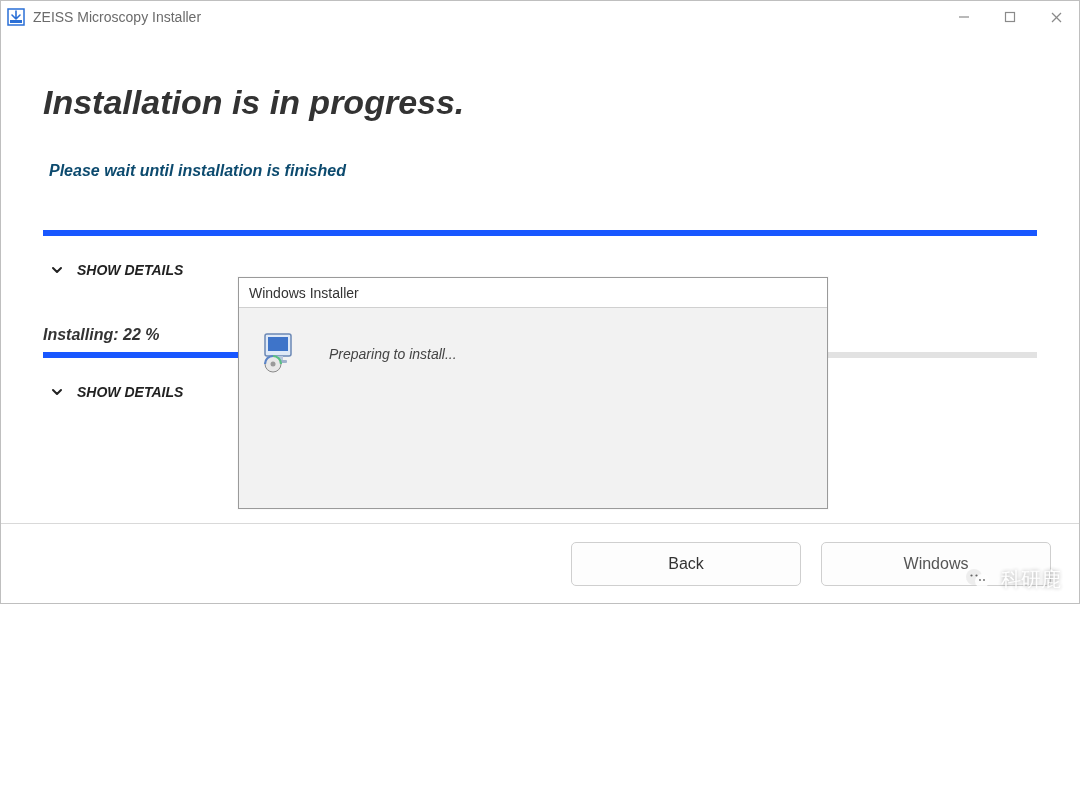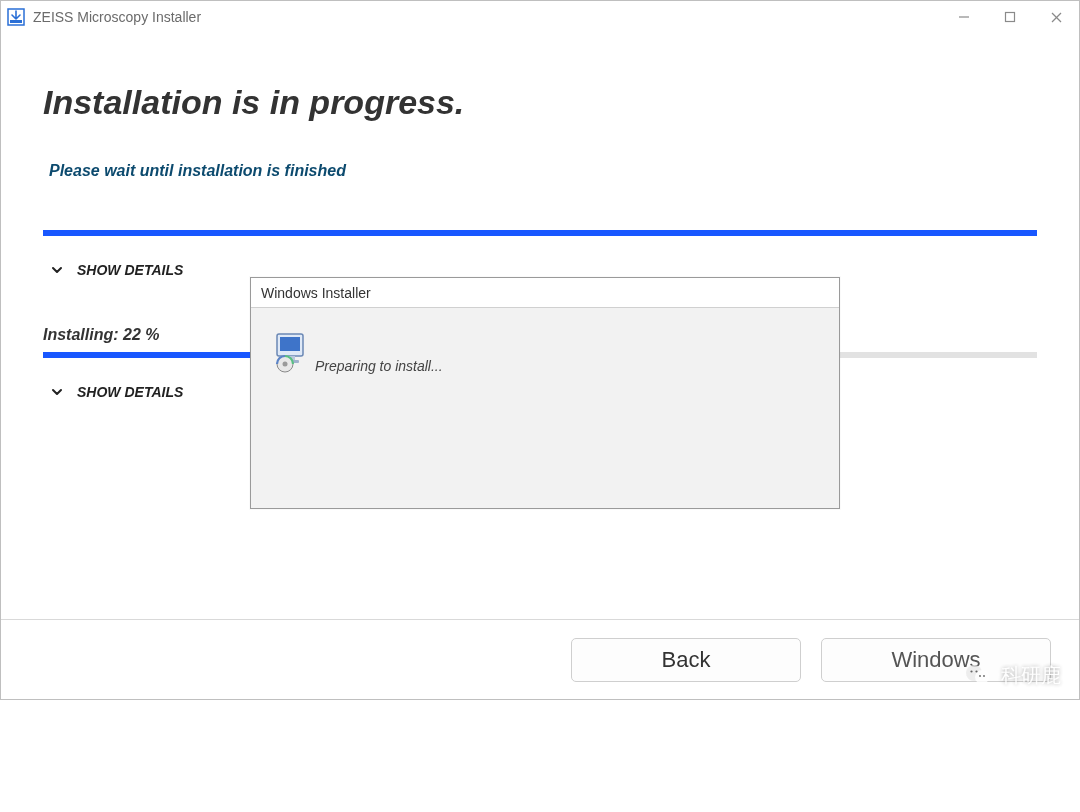--- a/index.html
+++ b/index.html
@@ -1,37 +1,37 @@
 <!DOCTYPE html>
 <html><head>
 <meta charset="utf-8">
 <style>
   * { box-sizing: border-box; margin: 0; padding: 0; }
   html, body { width: 1080px; height: 812px; font-family: "Segoe UI", Arial, sans-serif; background: #fff; overflow: hidden; }
-  .window { width: 1080px; height: 700px; border: 1px solid #bfbfbf; display: flex; flex-direction: column; background: #fff; }
+  .window { width: 1080px; height: 604px; border: 1px solid #bfbfbf; display: flex; flex-direction: column; background: #fff; }
   .titlebar { height: 32px; display: flex; align-items: center; padding: 0 0 0 6px; color: #6b6b6b; font-size: 14px; }
   .titlebar .app-icon { width: 18px; height: 18px; margin-right: 8px; display:flex; align-items:center; justify-content:center;}
   .titlebar .title { flex: 0 0 auto; }
   .titlebar .spacer { flex: 1; }
   .win-btn { width: 46px; height: 32px; display: flex; align-items: center; justify-content: center; color: #7a7a7a; }
   .content { flex: 1; padding: 30px 42px 0 42px; position: relative; font-style: italic; }
   h1 { font-size: 34px; font-weight: 700; color: #333; margin-top: 20px; margin-bottom: 40px; }
   .subtext { font-size: 16px; font-weight: 700; color: #0c4a6e; margin-left: 6px; margin-bottom: 50px; }
   .section-label { font-size: 16px; font-weight: 700; color: #333; display: flex; align-items: center; gap: 10px; margin-bottom: 8px; }
   .check-icon { width: 20px; height: 20px; border-radius: 50%; background: #1fb16b; display: inline-flex; align-items: center; justify-content: center; }
   .progress-track { width: 100%; height: 6px; background: #e2e2e2; position: relative; margin-bottom: 26px; }
   .progress-fill { height: 100%; background: #1857ff; position: absolute; left: 0; top: 0; }
   .details-row { display: flex; align-items: center; gap: 14px; font-size: 14px; font-weight: 700; color: #222; margin-left: 8px; margin-bottom: 48px; cursor: pointer; }
   .chev { width: 12px; height: 12px; display:flex; align-items:center; justify-content:center; }
   .footer { height: 80px; border-top: 1px solid #d9d9d9; display: flex; align-items: center; justify-content: flex-end; gap: 20px; padding: 0 28px; position: relative; }
-  .btn { min-width: 230px; height: 44px; border: 1px solid #cfcfcf; border-radius: 5px; background: #fdfdfd; color: #333; font-size: 22px; display: flex; align-items: center; justify-content: center; cursor: pointer; }
+  .btn { min-width: 230px; height: 44px; border: 1px solid #cfcfcf; border-radius: 5px; background: #fdfdfd; color: #333; font-size: 16px; display: flex; align-items: center; justify-content: center; cursor: pointer; }
   .btn.cancel { color: #555; }
-  .dialog { position: absolute; left: 238px; top: 277px; width: 590px; height: 232px; background: #f2f2f2; border: 1px solid #9a9a9a; box-shadow: 0 0 0 1px rgba(0,0,0,0.02); margin-left: 12px; }
+  .dialog { position: absolute; left: 238px; top: 277px; width: 590px; height: 232px; background: #f2f2f2; border: 1px solid #9a9a9a; box-shadow: 0 0 0 1px rgba(0,0,0,0.02); }
   .dialog-title { height: 30px; background: #fff; border-bottom: 1px solid #d0d0d0; display: flex; align-items: center; padding: 0 10px; font-size: 14px; color: #333; }
-  .dialog-body { padding: 22px 20px; display: flex; align-items: flex-end; gap: 0; }
+  .dialog-body { padding: 22px 20px; display: flex; align-items: center; gap: 26px; }
   .msi-icon { width: 44px; height: 44px; flex:0 0 auto; }
   .dialog-text { font-style: italic; color: #444; font-size: 14px; margin-top: 4px; }
   .watermark { position: absolute; right: 18px; bottom: 10px; display: flex; gap: 10px; color: #fff; font-size: 20px; text-shadow: 0 0 4px rgba(0,0,0,0.4); opacity: 0.9; pointer-events:none;}
   .wm-icon { width: 26px; height: 26px; }
 </style>
 </head>
 <body>
 
 <div class="window">
 

